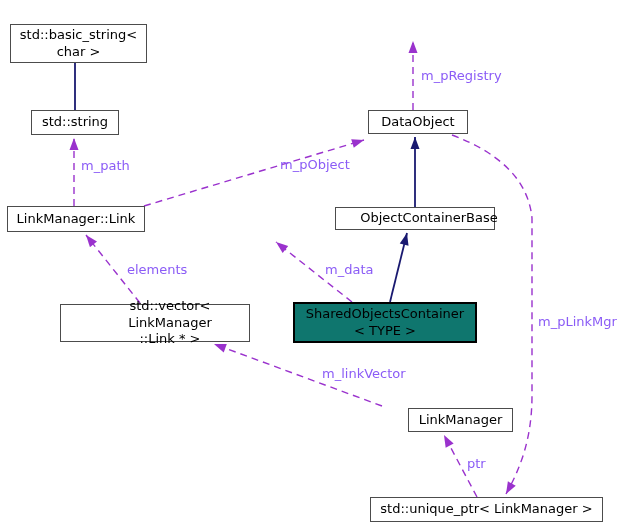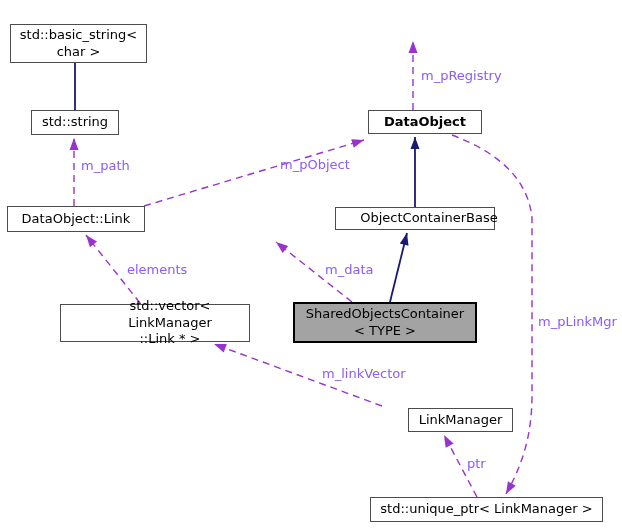--- a/index.html
+++ b/index.html
@@ -17,35 +17,35 @@
     box-sizing:border-box;
     background:#ffffff;
     border:1.5px solid #4c4c4c;
     display:flex;align-items:center;justify-content:center;
     text-align:center;
     font-size:13px;line-height:1.3;
     white-space:pre-line;
     cursor:pointer;
   }
   .node.highlight{
-    background:#a3a3a3;
+    background:#0f766e;
     border:2px solid #000000;
     cursor:default;
   }
   .elabel{
     position:absolute;
     font-size:13px;line-height:1;
     color:#8b5cf6;
     white-space:nowrap;
   }
   
   #n-basic-string{left:10px;top:24px;width:137px;height:39px;}
   #n-iregistry{left:375px;top:12px;width:80px;height:26px;}
   #n-std-string{left:31px;top:110px;width:88px;height:25px;}
-  #n-dataobject{left:368px;top:110px;width:114px;height:24px;font-weight:bold;}
+  #n-dataobject{left:368px;top:110px;width:100px;height:24px;}
   #n-linkmanager-link{left:7px;top:206px;width:138px;height:26px;}
   #n-vector-const-type{left:168px;top:199px;width:142px;height:40px;}
   #n-objectcontainerbase{left:335px;top:207px;width:160px;height:23px;padding-left:28px;}
   #n-sharedobjectscontainer{left:293px;top:302px;width:184px;height:41px;}
   #n-vector-link{left:60px;top:304px;width:190px;height:38px;padding-left:30px;}
   #n-linkmanager{left:380px;top:408px;width:105px;height:24px;margin-left:28px;}
   #n-unique-ptr{left:370px;top:497px;width:233px;height:25px;}
   
   #l-m-path{left:81px;top:159px;}
   #l-m-pobject{left:280px;top:158px;}
@@ -82,21 +82,21 @@
     <path d="M352,302 L276,242" stroke="#9a32cd" stroke-width="1.4" stroke-dasharray="7 5" fill="none" marker-end="url(#arrow-dashed)"></path>
     <path d="M382,406 L214,344" stroke="#9a32cd" stroke-width="1.4" stroke-dasharray="7 5" fill="none" marker-end="url(#arrow-dashed)"></path>
     <path d="M477,497 L444,435" stroke="#9a32cd" stroke-width="1.4" stroke-dasharray="7 5" fill="none" marker-end="url(#arrow-dashed)"></path>
     <path d="M452,135 C497,152 528,178 532,218 L532,395 C532,438 521,467 506,494" stroke="#9a32cd" stroke-width="1.4" stroke-dasharray="7 5" fill="none" marker-end="url(#arrow-dashed)"></path>
   </svg>
 
   <div class="node" id="n-basic-string">std::basic_string&lt;
 char &gt;</div>
   <div class="node" id="n-std-string">std::string</div>
   <div class="node" id="n-dataobject">DataObject</div>
-  <div class="node" id="n-linkmanager-link">DataObject::Link</div>
+  <div class="node" id="n-linkmanager-link">LinkManager::Link</div>
   <div class="node" id="n-objectcontainerbase">ObjectContainerBase</div>
   <div class="node highlight" id="n-sharedobjectscontainer">SharedObjectsContainer
 &lt; TYPE &gt;</div>
   <div class="node" id="n-vector-link">std::vector&lt; LinkManager
 ::Link * &gt;</div>
   <div class="node" id="n-linkmanager">LinkManager</div>
   <div class="node" id="n-unique-ptr">std::unique_ptr&lt; LinkManager &gt;</div>
 
   <span class="elabel" id="l-m-path">m_path</span>
   <span class="elabel" id="l-m-pobject">m_pObject</span>

